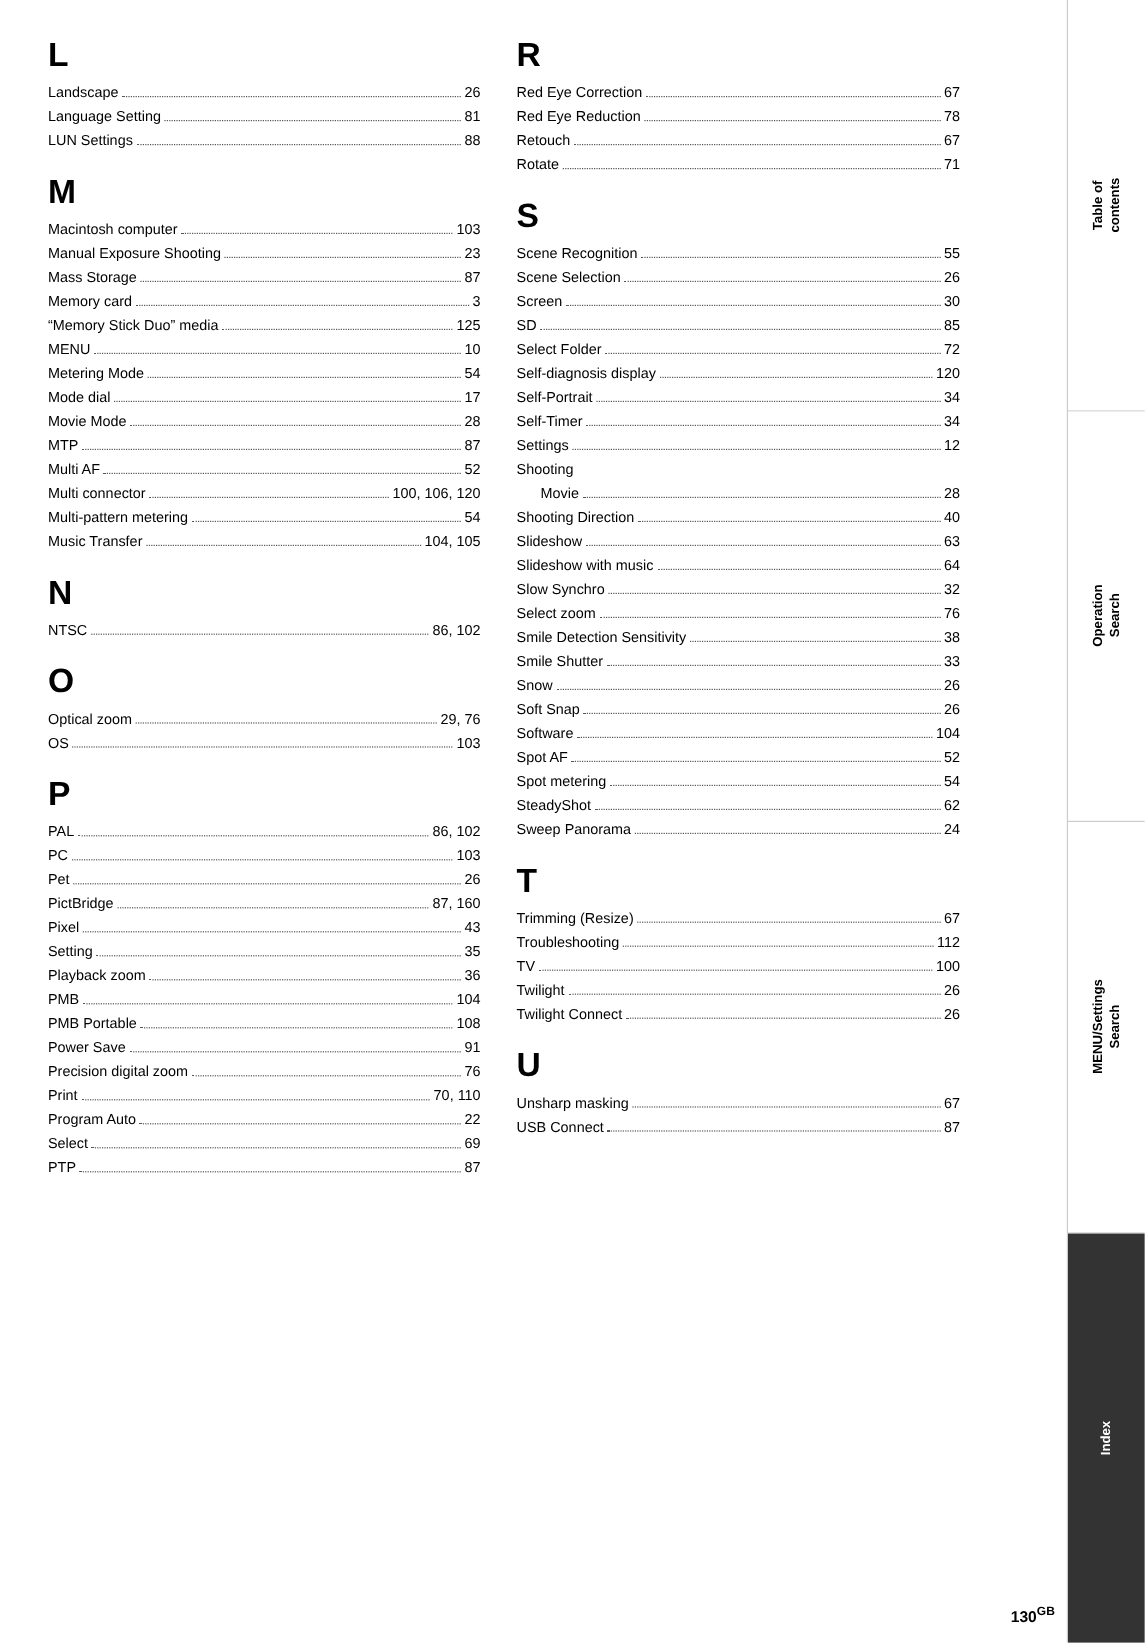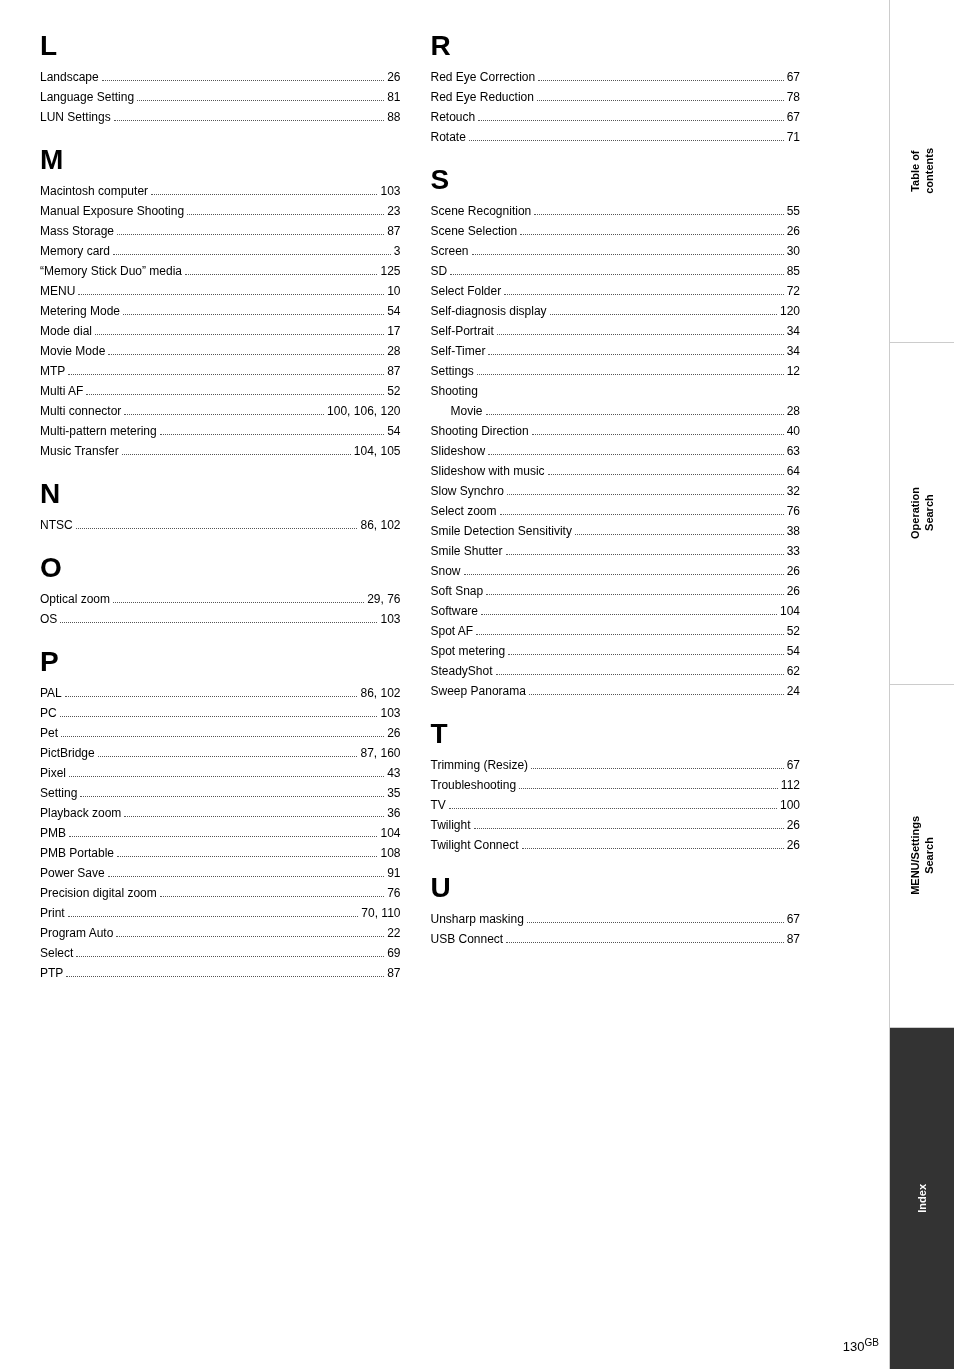--- a/index.html
+++ b/index.html
@@ -115,21 +115,21 @@
 
     .sidebar-tab:last-child {
       border-bottom: none;
     }
 
     .page-number {
       position: absolute;
       bottom: 15px;
       right: 75px;
       font-size: 13px;
-      font-weight: normal;
+      font-weight: bold;
     }
 
     .page-number-suffix {
       font-size: 10px;
       vertical-align: super;
     }
   </style>
 </head>
 <body>
 

